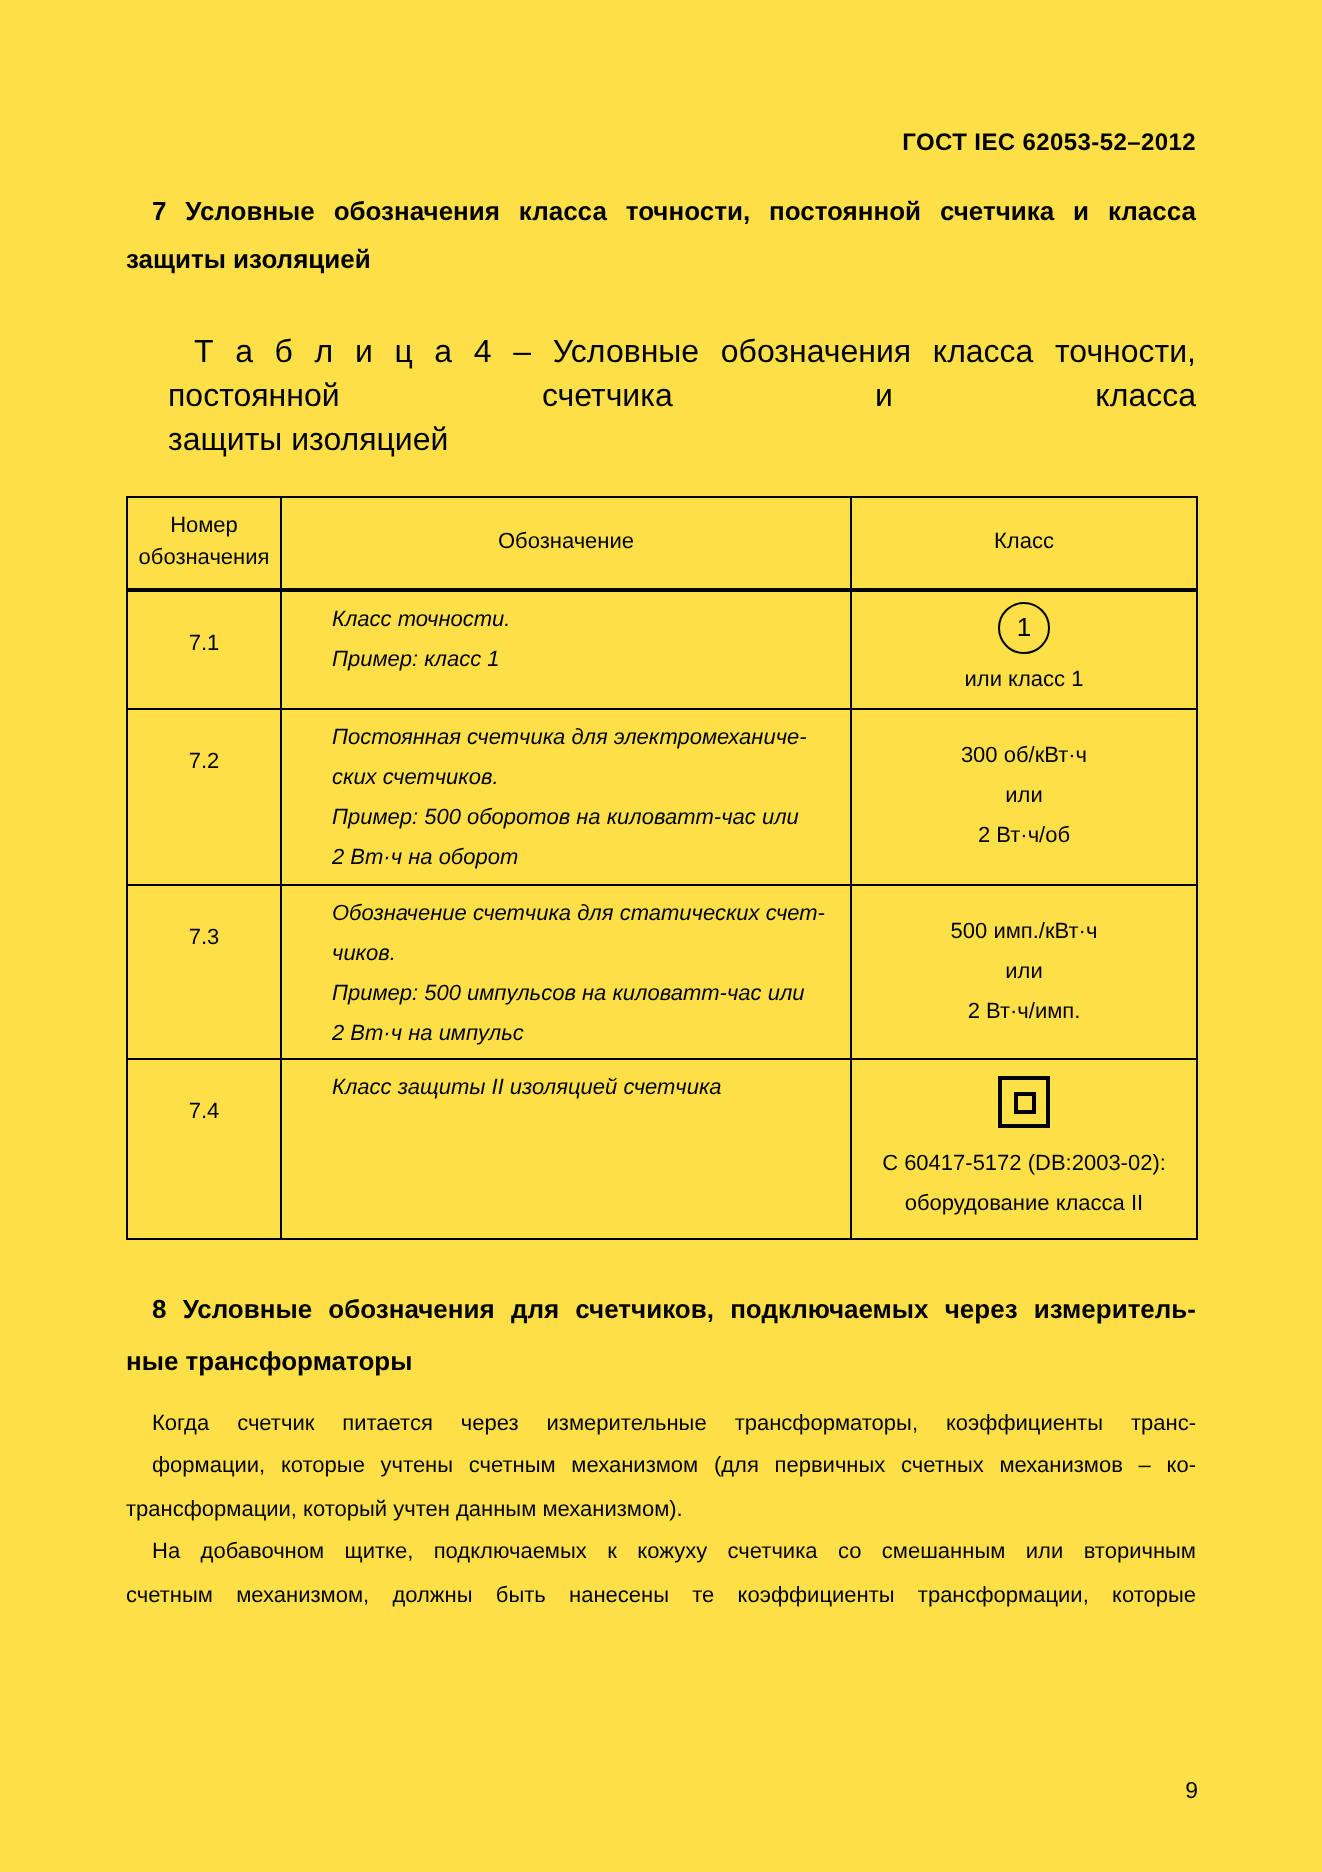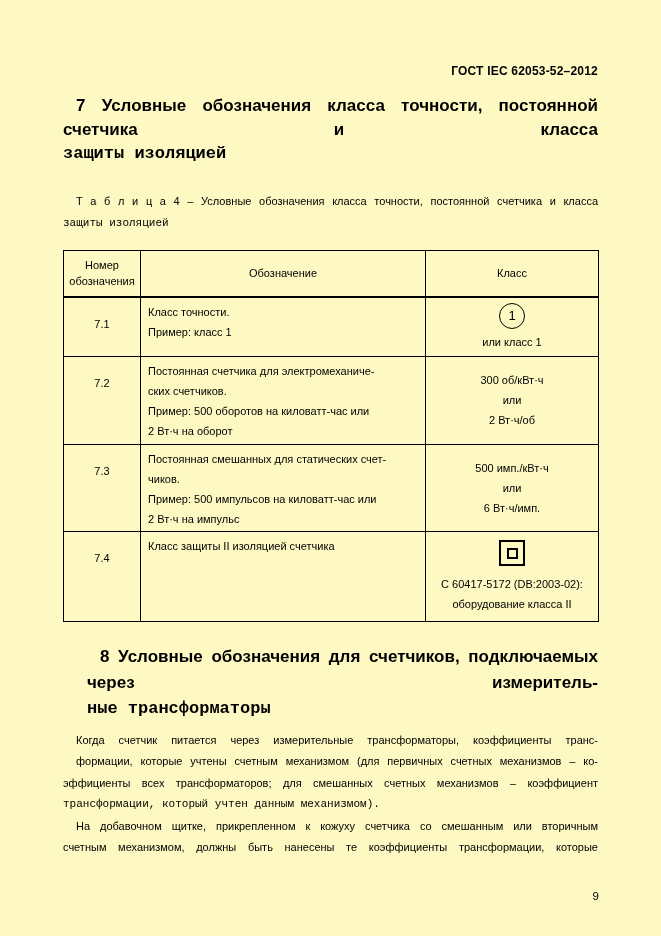--- a/index.html
+++ b/index.html
@@ -6,66 +6,66 @@
   * { margin:0; padding:0; box-sizing:border-box; }
   html, body { background:#ffffff; }
   body {
     width:661px; height:936px;
     font-family:"Liberation Sans", sans-serif;
     color:#000; font-size:11px;
   }
   .page {
     width:661px; height:936px;
     padding:64px 63px 0 63px;
-    position:relative; overflow:hidden; background:#fef9c3;
+    position:relative; overflow:hidden; background:#fde047;
   }
   .doc-header { font-size:12px; font-weight:bold; text-align:right; letter-spacing:0.2px; }
 
   
   .just .ln { text-align:justify; text-align-last:justify; }
-  .just .ln-last { text-align-last:left;font-family:Liberation Mono, monospace; }
+  .just .ln-last { text-align-last:left; }
   .indent .ln:first-child { text-indent:13px; }
   .clines .ln { text-align:center; text-align-last:center; }
 
-  .heading { font-size:17px; font-weight:bold; line-height:24px; margin-top:16px; }
-  .caption { font-size:11px; line-height:22px; margin-top:24px; }
+  .heading { font-size:13px; font-weight:bold; line-height:24px; margin-top:16px; }
+  .caption { font-size:16px; line-height:22px; margin-top:24px;margin-left:21px; }
 
   .gtable {
     margin-top:16px; width:535px;
     border-collapse:collapse; table-layout:fixed;
     font-size:11px;
     border-radius:12px;
   }
   .gtable th, .gtable td { border:1px solid #000; }
   .gtable thead th {
     font-weight:normal; height:46px; vertical-align:middle;
     text-align:center; line-height:16px; border-bottom-width:2px;
     padding:2px;
   }
   .num { text-align:center; vertical-align:top; padding-top:20px; }
-  .des { vertical-align:top; padding:4px 7px 2px 7px; line-height:20px; }
+  .des { vertical-align:top; padding:4px 7px 2px 25px; line-height:20px;font-style:italic; }
   .sym { vertical-align:middle; text-align:center; line-height:20px; padding:4px; }
   .r1 td { height:58px; }
   .r2 td { height:88px;margin-top:33px; }
   .r3 td { height:84px; }
   .r4 td { height:90px; }
 
   .circle {
     width:26px; height:26px; border:1.5px solid #000; border-radius:50%;
     margin:1px auto 3px auto; display:flex; align-items:center; justify-content:center;
     font-size:13px;
   }
   .symcap { line-height:20px; }
   .sq-outer {
     width:26px; height:26px; border:2px solid #000;
     margin:2px auto 8px auto; display:flex; align-items:center; justify-content:center;
   }
   .sq-inner { width:11px; height:11px; border:2px solid #000; }
 
-  .heading-s8 { margin-top:22px; line-height:26px;margin-left:24px; }
+  .heading-s8 { margin-top:22px; line-height:26px; }
   .para { font-size:11px; line-height:21.5px; }
   .para-first { margin-top:8px; }
 
   .page-number { position:absolute; right:62px; bottom:34px; font-size:11.5px; }
 </style>
 </head>
 <body>
 
 <div class="page">
 
@@ -121,29 +121,29 @@
           </td>
         <td class="sym clines">
             <div class="ln">300 об/кВт·ч</div>
             <div class="ln">или</div>
             <div class="ln ln-last">2 Вт·ч/об</div>
           </td>
       </tr>
       <tr class="r3">
         <td class="num">7.3</td>
         <td class="des">
-            <div class="ln">Постоянная смешанных для статических счет-</div>
+            <div class="ln">Обозначение счетчика для статических счет-</div>
             <div class="ln">чиков.</div>
             <div class="ln">Пример: 500 импульсов на киловатт-час или</div>
             <div class="ln ln-last">2 Вт·ч на импульс</div>
           </td>
         <td class="sym clines">
             <div class="ln">500 имп./кВт·ч</div>
             <div class="ln">или</div>
-            <div class="ln ln-last">6 Вт·ч/имп.</div>
+            <div class="ln ln-last">2 Вт·ч/имп.</div>
           </td>
       </tr>
       <tr class="r4">
         <td class="num">7.4</td>
         <td class="des">
             <div class="ln ln-last">Класс  защиты II изоляцией счетчика</div>
           </td>
         <td class="sym">
           <div class="sq-outer">
             <div class="sq-inner"></div>
@@ -160,23 +160,22 @@
   <div class="heading heading-s8 just indent">
       <div class="ln">8 Условные обозначения для счетчиков, подключаемых через измеритель-</div>
       <div class="ln ln-last">ные трансформаторы</div>
     </div>
 
   <div class="para para-first just indent">
       <div class="ln">Когда счетчик питается через измерительные трансформаторы, коэффициенты транс-</div>
     </div>
   <div class="para just indent">
       <div class="ln">формации, которые учтены счетным механизмом (для первичных счетных механизмов – ко-</div>
-      <div class="ln">эффициенты всех трансформаторов; для смешанных счетных механизмов – коэффициент</div>
       <div class="ln ln-last">трансформации, который учтен данным механизмом).</div>
     </div>
   <div class="para just indent">
-      <div class="ln">На добавочном щитке, прикрепленном к кожуху счетчика со смешанным или вторичным</div>
+      <div class="ln">На добавочном щитке, подключаемых к кожуху счетчика со смешанным или вторичным</div>
       <div class="ln">счетным механизмом, должны быть нанесены те коэффициенты трансформации, которые</div>
     </div>
 
   <div class="page-number">9</div>
 
 </div>
 
 </body></html>

